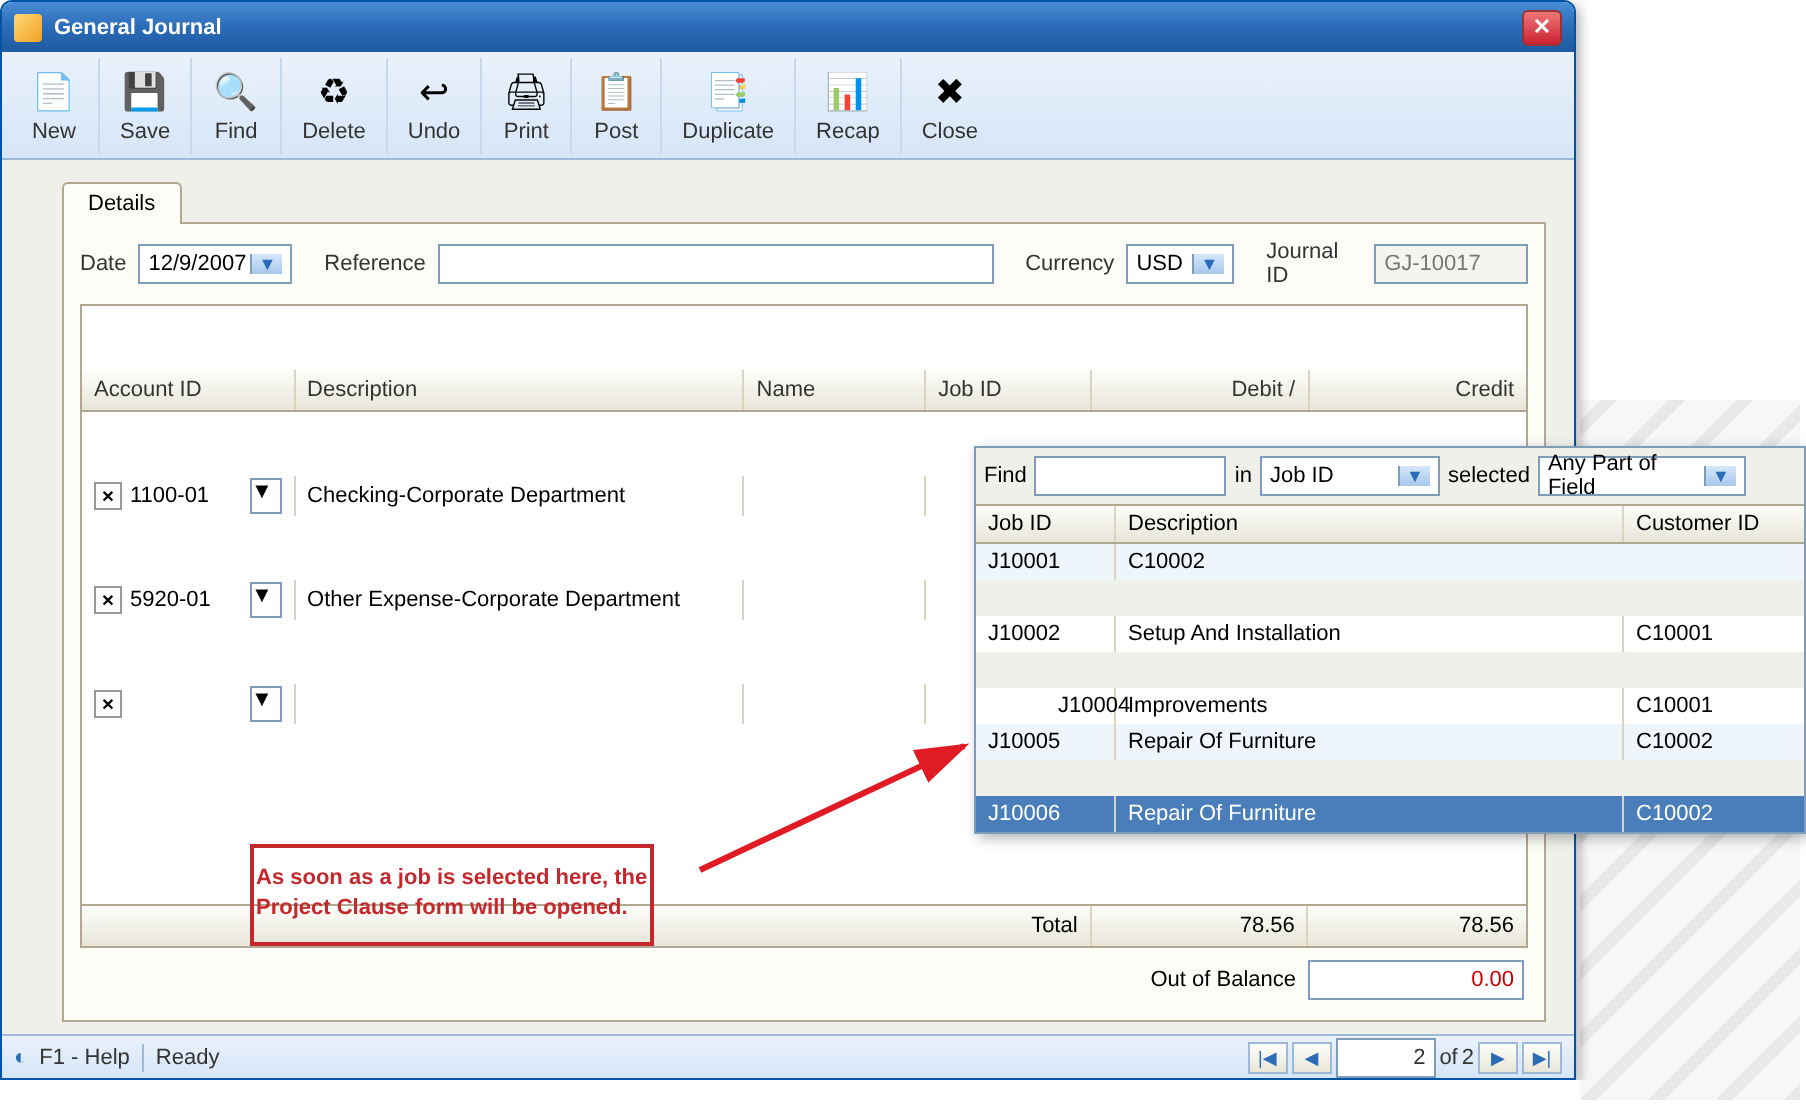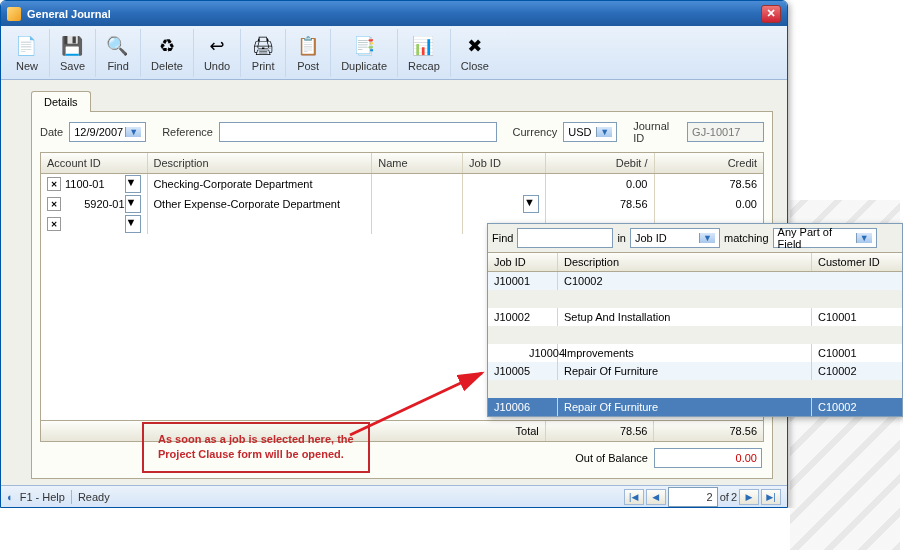--- a/index.html
+++ b/index.html
@@ -16,42 +16,42 @@
 .content { padding: 10px 14px 6px 30px; background: #f0f0ea; }
 .tab-strip { display: flex; }
 .tab { padding: 4px 12px; background: #fdfdf7; border: 1px solid #b0a890; border-bottom: none; border-radius: 3px 3px 0 0; cursor: pointer; position:relative; top:1px;}
 .panel { border: 1px solid #b0a890; background: #fdfdf7; padding: 8px; }
 .row { display: flex; align-items: center; gap: 6px; margin-bottom: 8px; }
 .row label { color: #333; }
 .field { border: 1px solid #7f9db9; background: #fff; height: 20px; padding: 0 4px; display: flex; align-items: center; }
 .combo { display: flex; }
 .combo .arrow { width: 16px; background: linear-gradient(to bottom,#d6e7fb,#a7c7ec); border-left: 1px solid #7f9db9; display: flex; align-items: center; justify-content: center; color: #2b6cb8; cursor: pointer; font-size:9px;}
 .grid { border: 1px solid #b0a890; background: #fff; }
-.grid-head, .grid-row { display: flex; }
+.grid-head, .grid-row { display: flex; margin-top: 32px; }
 .grid-head { background: linear-gradient(to bottom,#fdfdfa,#e8e6d8); border-bottom: 1px solid #b0a890; }
 .gc { border-right: 1px solid #d8d4c0; padding: 3px 6px; display: flex; align-items: center; height:20px; background:#fff;}
 .grid-head .gc { font-weight: normal; color: #333; background: transparent;}
 .gc-right { justify-content: flex-end; }
 .del-btn { width: 14px; height: 14px; border: 1px solid #999; background: #fff; display: flex; align-items: center; justify-content: center; font-weight:bold; cursor: pointer; margin-right:4px; font-size:8px;}
 .grid-body { height: 246px; overflow: auto; position: relative; background:#fff;}
 .total-row { display: flex; background: linear-gradient(to bottom,#fdfdfa,#e8e6d8); border-top:1px solid #b0a890; }
 .total-row .gc{ background:transparent;}
 .balance-row { display: flex; justify-content: flex-end; align-items: center; padding: 6px 2px 2px 0; gap:6px;}
 .statusbar { height: 22px; background: linear-gradient(to bottom,#eaf2fb,#d6e5f7); border-top: 1px solid #a0b8d8; display: flex; align-items: center; padding: 0 6px; color: #333; gap:6px;}
 .nav-group { margin-left: auto; display: flex; align-items:center; gap:2px;}
 .nav-btn { width:20px; height:16px; background: linear-gradient(to bottom,#fdfdfa,#e8e6d8); border:1px solid #a0b8d8; display:flex; align-items:center; justify-content:center; cursor:pointer; color:#2b6cb8; font-size:9px;}
 .popup { position: absolute; left: 487px; top: 223px; width: 416px; background: #f0f0ea; border: 1px solid #7f9db9; box-shadow: 2px 2px 6px rgba(0,0,0,0.3); font-size:11px;}
 .popup-find { display: flex; align-items: center; padding: 4px; gap: 4px; }
 .popup-grid-head, .popup-row { display: flex; }
 .popup-grid-head { background: linear-gradient(to bottom,#fdfdfa,#e8e6d8); border-top:1px solid #b0a890; border-bottom:1px solid #b0a890;}
 .pc { padding: 3px 6px; border-right:1px solid #d8d4c0;}
 .popup-row { background: #eef5fb; }
 .popup-row.alt { background: #fff; margin-top: 18px; }
 .popup-row.sel { background: #4a7ebb; color: #fff; }
-.annotation-box { position: absolute; left: 142px; top: 422px; border: 2px solid #c4282d; padding: 8px 14px; color: #c4282d; font-weight: bold; background: rgba(255,255,255,0.0); font-size:12px; line-height:1.4; z-index:5;}
+.annotation-box { position: absolute; left: 125px; top: 422px; border: 2px solid #c4282d; padding: 8px 1px; color: #c4282d; font-weight: bold; background: rgba(255,255,255,0.0); font-size:12px; line-height:1.4; z-index:5;}
 .arrow-svg { position: absolute; left: 330px; top: 365px; z-index:6; pointer-events:none;}
 .bg-deco { position:absolute; left:790px; top:200px; width:110px; height:350px; background: repeating-linear-gradient(-45deg,#ccc 0px,#ccc 6px,#eee 6px,#eee 24px); opacity:0.45; z-index:-1;}
 </style>
 </head>
 <body>
 
 <div class="bg-deco"></div>
 
 <div class="window">
   <div class="titlebar">
@@ -149,21 +149,21 @@
               <div class="gc" style="width:92px;"></div>
               <div class="gc" style="width:84px;">
                 <span style="flex:1;"></span>
               </div>
               <div class="gc gc-right" style="width:110px;">0.00</div>
               <div class="gc gc-right" style="width:110px;border-right:none;">78.56</div>
             </div>
             <div class="grid-row">
               <div class="gc" style="width:108px;">
                 <span class="del-btn">✕</span>
-                <span style="flex:1;text-align:right;">5920-01</span>
+                <span style="flex:1;">5920-01</span>
                 <div class="arrow" style="border:1px solid #7f9db9;width:16px;height:18px;">▼</div>
               </div>
               <div class="gc" style="width:228px;">Other Expense-Corporate Department</div>
               <div class="gc" style="width:92px;"></div>
               <div class="gc" style="width:84px;">
                 <span style="flex:1;"></span>
                 <div class="arrow" style="border:1px solid #7f9db9; width:16px; height:18px;">▼</div>
               </div>
               <div class="gc gc-right" style="width:110px;">78.56</div>
               <div class="gc gc-right" style="width:110px;border-right:none;">0.00</div>
@@ -222,21 +222,21 @@
   <div class="popup-find">
     <span>Find</span>
     <div class="field" style="width:96px;">
       <span></span>
     </div>
     <span>in</span>
     <div class="field combo" style="width:90px;">
       <span style="flex:1;">Job ID</span>
       <div class="arrow">▼</div>
     </div>
-    <span>matching</span>
+    <span>selected</span>
     <div class="field combo" style="width:104px;">
       <span style="flex:1;">Any Part of Field</span>
       <div class="arrow">▼</div>
     </div>
   </div>
   <div class="popup-grid-head">
     <div class="pc" style="width:70px;">Job ID</div>
     <div class="pc" style="width:254px;">Description</div>
     <div class="pc" style="width:88px; border-right:none;">Customer ID</div>
   </div>

